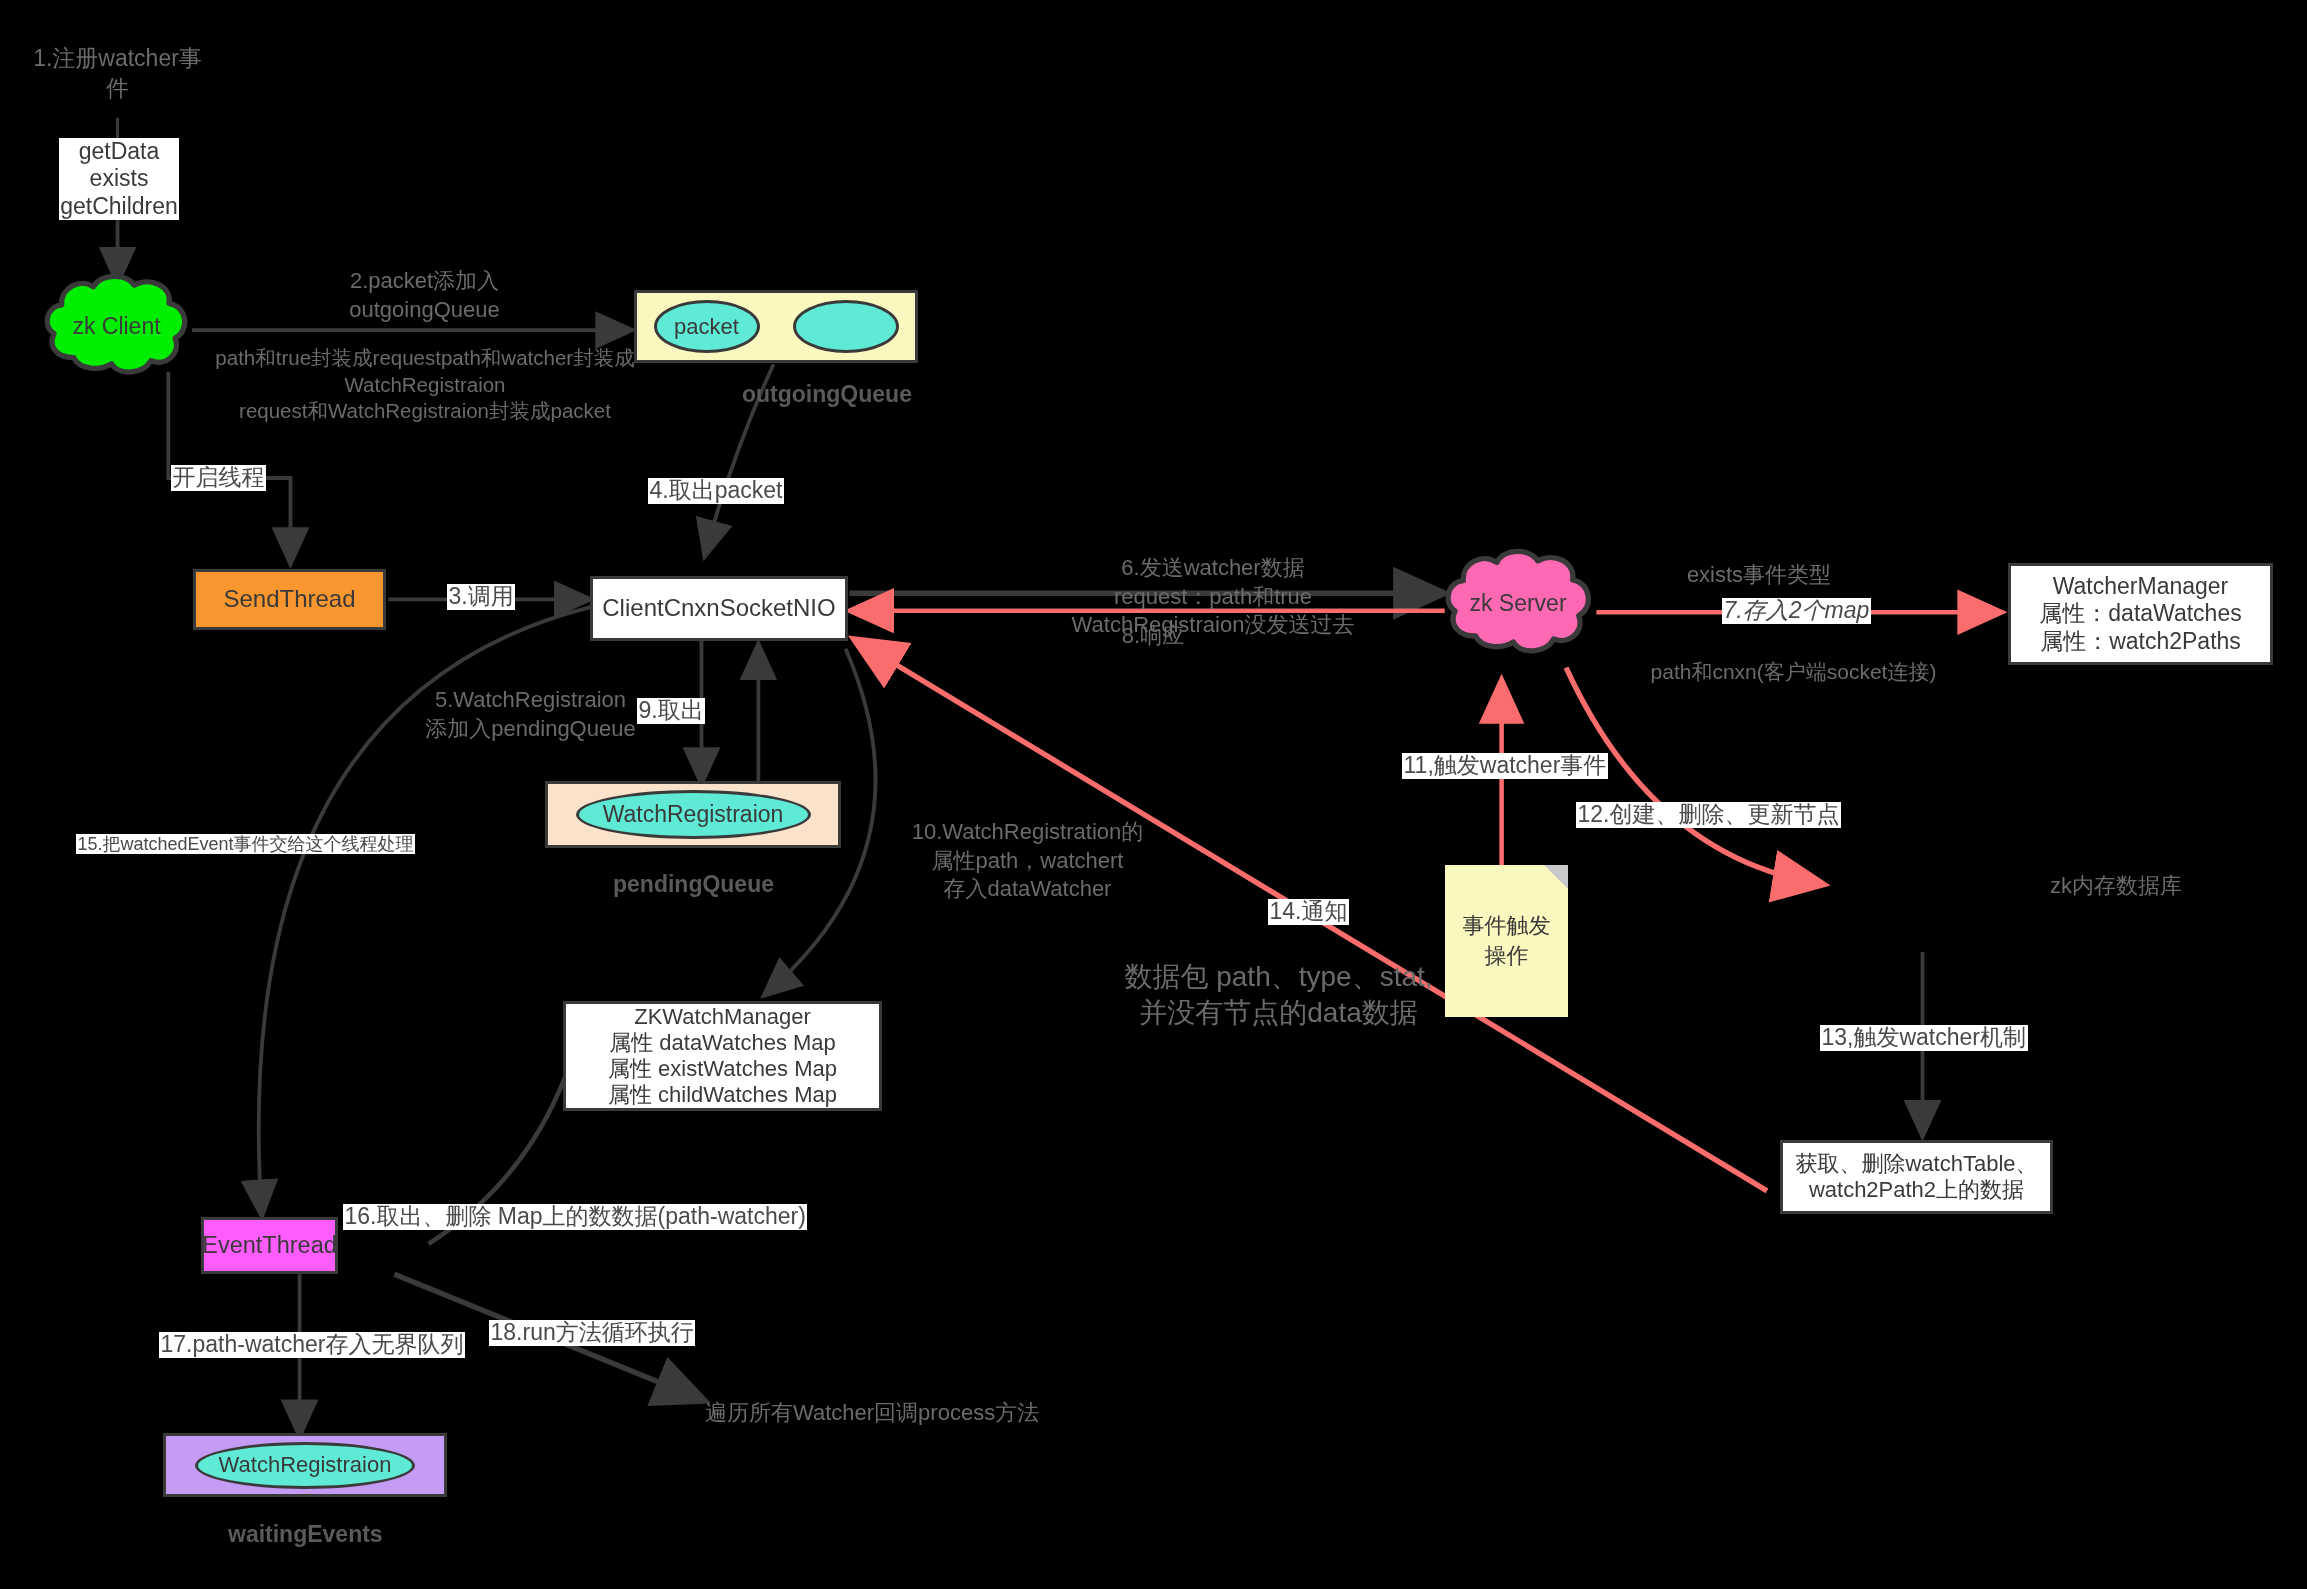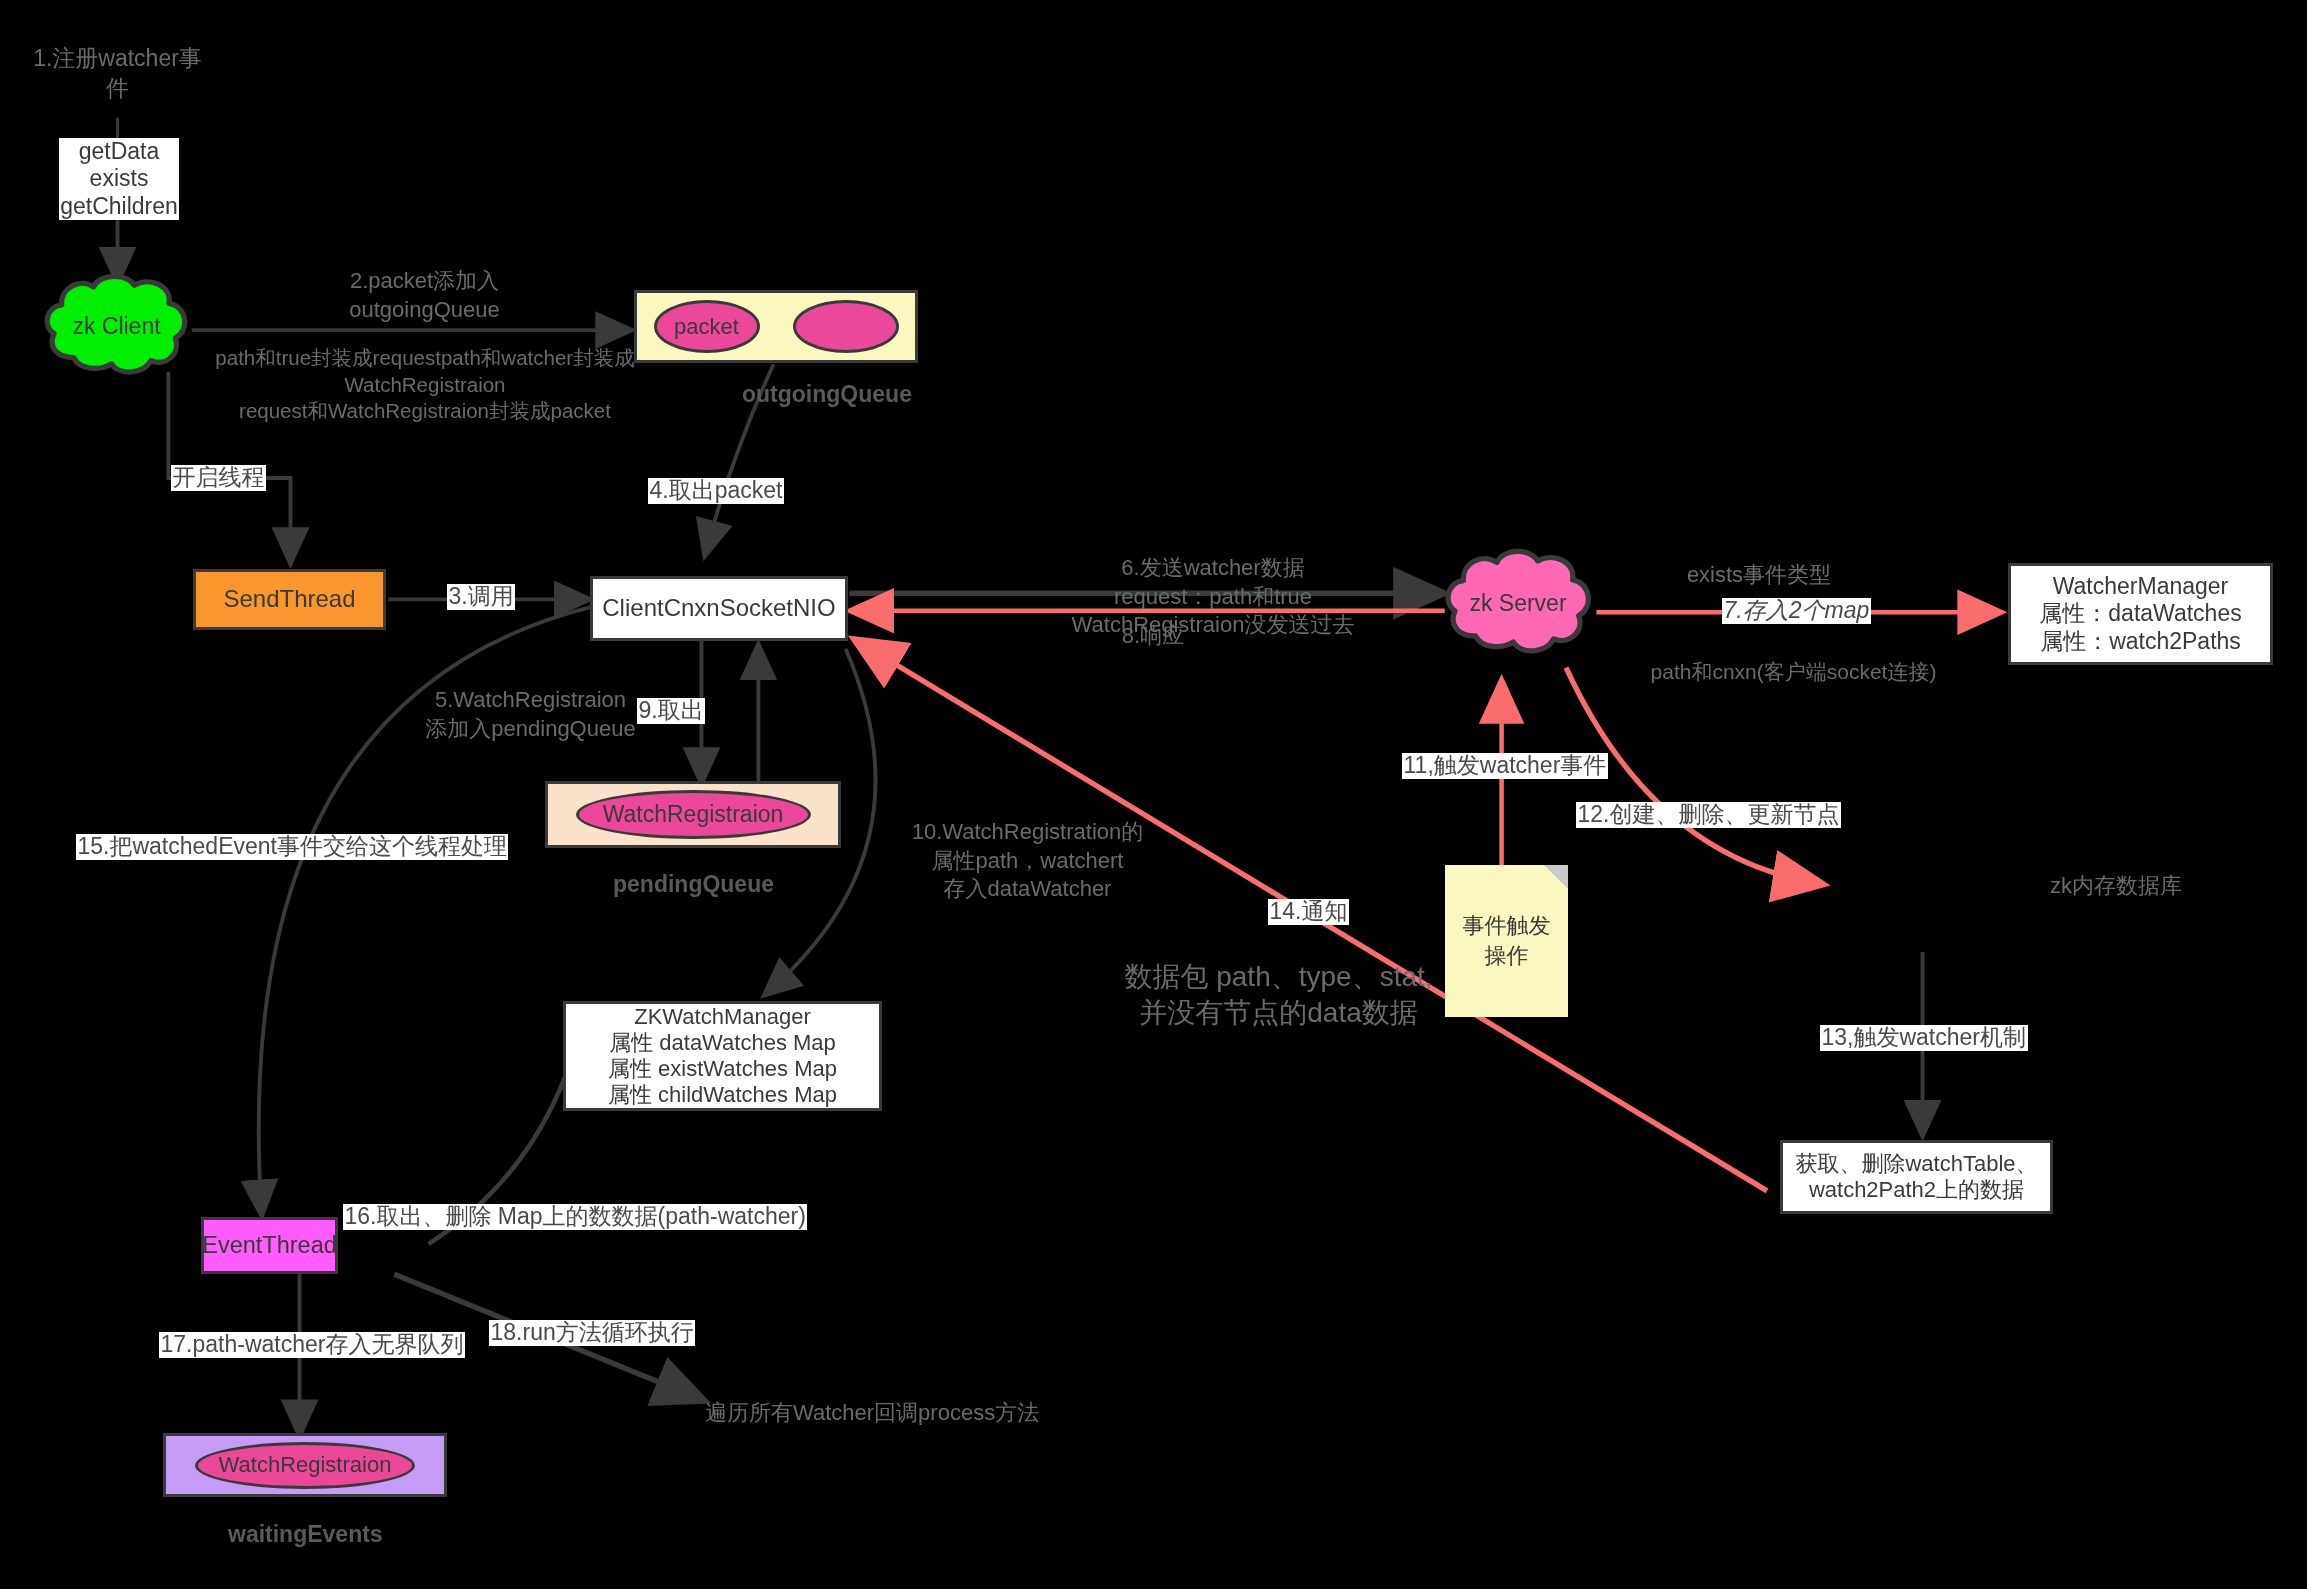--- a/index.html
+++ b/index.html
@@ -20,21 +20,21 @@
          text-align:center;z-index:5;}
   .qlabel{position:absolute;color:#5a5a5a;font-weight:bold;white-space:nowrap;z-index:5;}
 
   .cloudwrap{position:absolute;z-index:4;}
   .cloudwrap svg{display:block;}
   .cloudtxt{position:absolute;left:0;top:0;width:100%;height:100%;
             display:flex;align-items:center;justify-content:center;color:#3a3a3a;}
 
   .queuebox{position:absolute;border:3.8px solid #3a3a3a;box-sizing:border-box;z-index:4;
             display:flex;align-items:center;}
-  .oval{border:3.8px solid #3a3a3a;border-radius:50%;background:#ec4899;display:flex;
+  .oval{border:3.8px solid #3a3a3a;border-radius:50%;background:#5eead4;display:flex;
         align-items:center;justify-content:center;color:#3a3a3a;box-sizing:border-box;}
 
   .note{position:absolute;background:#fbf8bf;z-index:4;}
   .note .fold{position:absolute;right:0;top:0;width:24px;height:24px;background:#c9c9c9;
      clip-path:polygon(0 0,100% 100%,100% 0);}
   .note .ntxt{position:absolute;left:0;top:0;width:100%;height:100%;display:flex;
      flex-direction:column;align-items:center;justify-content:center;color:#3a3a3a;
      line-height:1.35;}
 
   .ellipsenode{position:absolute;border:4.6px solid #3a3a3a;border-radius:50%;background:#6a60f0;
@@ -174,21 +174,21 @@
 
   <div class="queuebox" style="left:545px;top:781px;width:296px;height:67px;background:#fbe2cb;justify-content:center;">
     <div class="oval" style="width:235px;height:49px;font-size:23px;">WatchRegistraion</div>
   </div>
   <div class="qlabel" style="left:613px;top:871px;font-size:23px;">pendingQueue</div>
 
   <div class="ftext" style="left:876px;top:818px;width:303px;font-size:22px;">10.WatchRegistration的
 属性path，watchert
 存入dataWatcher</div>
 
-  <div class="chip" style="left:76px;top:834px;font-size:23px;text-align:right;">15.把watchedEvent事件交给这个线程处理</div>
+  <div class="chip" style="left:76px;top:834px;font-size:18px;text-align:right;">15.把watchedEvent事件交给这个线程处理</div>
 
   <div class="node boxnode" style="left:563px;top:1001px;width:319px;height:110px;font-size:22px;">
     <div class="ln">ZKWatchManager</div>
     <div class="ln">属性 dataWatches Map</div>
     <div class="ln">属性 existWatches Map</div>
     <div class="ln">属性 childWatches Map</div>
   </div>
 
   <div class="chip" style="left:1268px;top:899px;font-size:23px;">14.通知</div>
   <div class="ftext" style="left:1119px;top:959px;width:319px;font-size:28px;">数据包 path、type、stat,

